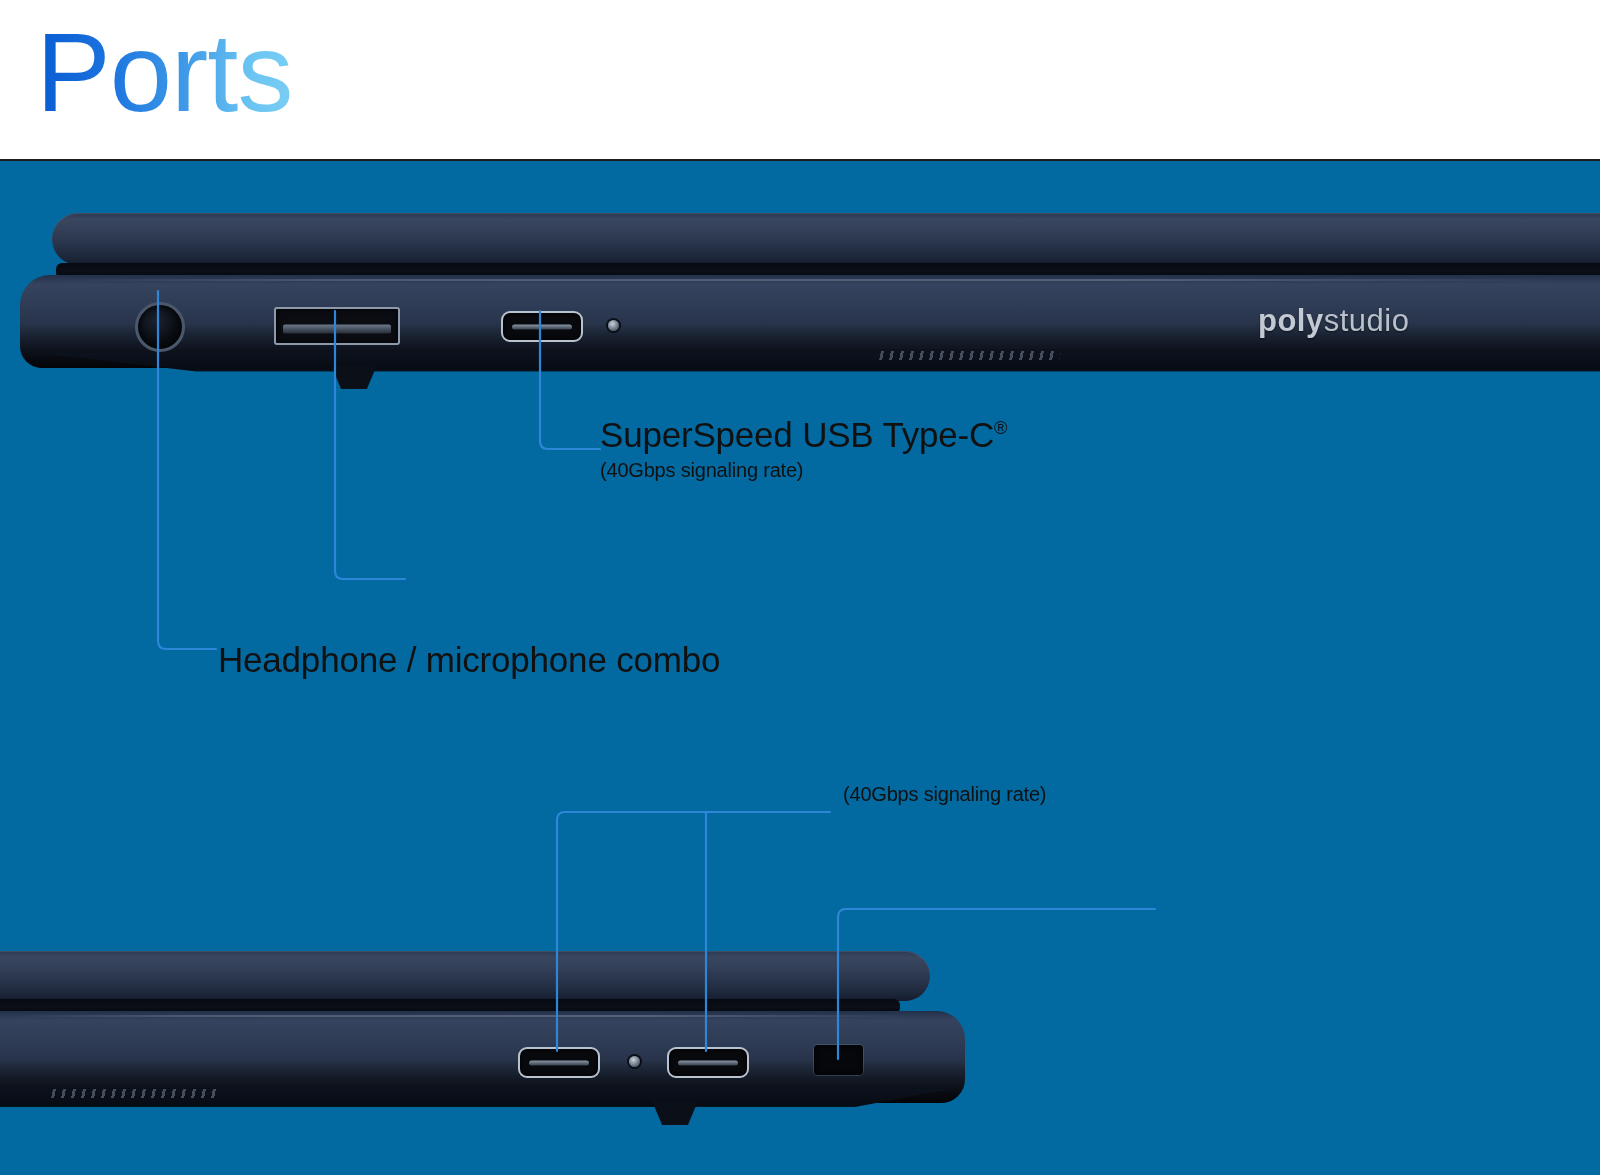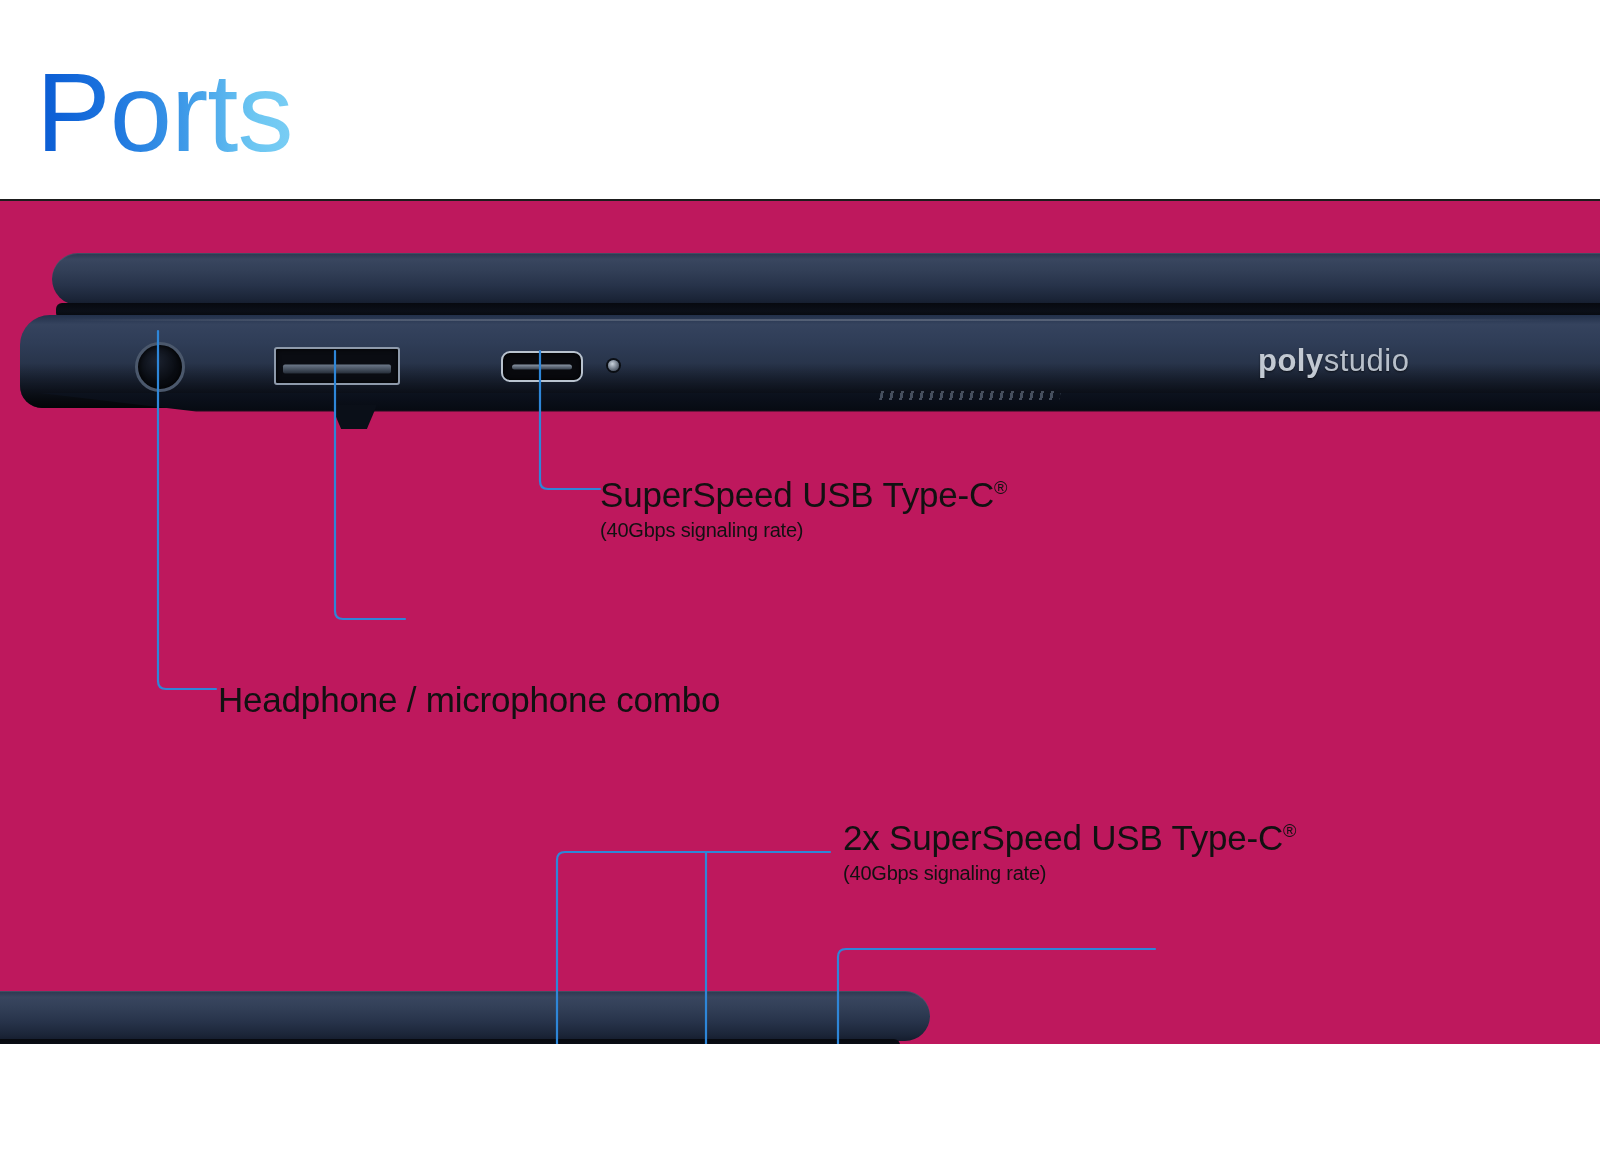--- a/index.html
+++ b/index.html
@@ -7,24 +7,23 @@
     padding: 0;
     background: #ffffff;
   }
   body {
     font-family: "Liberation Sans", sans-serif;
   }
 
   #page {
     position: relative;
     width: 1600px;
-    height: 1004px;
+    height: 1175px;
     background: #ffffff;
     overflow: hidden;
-    margin-top: 40px;
   }
 
   
   #header {
     position: absolute;
     left: 0; top: 0;
     width: 1600px;
     height: 161px;
   }
   #page-title {
@@ -51,21 +50,21 @@
     background: #1d1d1d;
   }
 
   
   #stage {
     position: absolute;
     left: 0;
     top: 161px;
     width: 1600px;
     height: 1014px;
-    background: #be185d;
+    background: #0369a1;
   }
 
   
   .laptop { position: absolute; }
 
   
   .lid {
     position: absolute;
     background: linear-gradient(180deg,
         #2b3850 0%,
@@ -278,21 +277,21 @@
         <path d="M 10 0 L 10 260 Q 10 268 18 268 L 80 268" fill="none" stroke="#2e86d8" stroke-width="2.2" stroke-linecap="round"></path>
       </svg>
     </div>
 
     <div class="leader" style="left:148px; top:130px; width:130px; height:370px;">
       <svg width="130" height="370" viewBox="0 0 130 370">
         <path d="M 10 0 L 10 350 Q 10 358 18 358 L 68 358" fill="none" stroke="#2e86d8" stroke-width="2.2" stroke-linecap="round"></path>
       </svg>
     </div>
 
-    <div class="callout" style="left:600px; top:274px;">
+    <div class="callout" style="left:600px; top:254px;">
       <div class="c-main"><span>SuperSpeed USB Type-C</span><sup>®</sup></div>
       <div class="c-sub">(40Gbps signaling rate)</div>
     </div>
 
 
     <div class="callout" style="left:218px; top:479px;text-align:right;">
       <div class="c-main"><span>Headphone / microphone combo</span><sup></sup></div>
     </div>
 
     <div class="laptop" style="left:0px; top:790px; width:980px; height:200px;">
@@ -334,19 +333,18 @@
       </svg>
     </div>
 
     <div class="leader" style="left:820px; top:728px; width:340px; height:170px;">
       <svg width="340" height="170" viewBox="0 0 340 170">
         <path d="M 18 170 L 18 28 Q 18 20 26 20 L 335 20" fill="none" stroke="#2e86d8" stroke-width="2.2" stroke-linecap="round"></path>
       </svg>
     </div>
 
     <div class="callout" style="left:843px; top:617px;">
-      <div class="c-main"><span>2x SuperSpeed USB Type-C</span><sup>®</sup></div>
       <div class="c-sub">(40Gbps signaling rate)</div>
     </div>
 
 
   </div>
 </div>
 
 </body></html>

